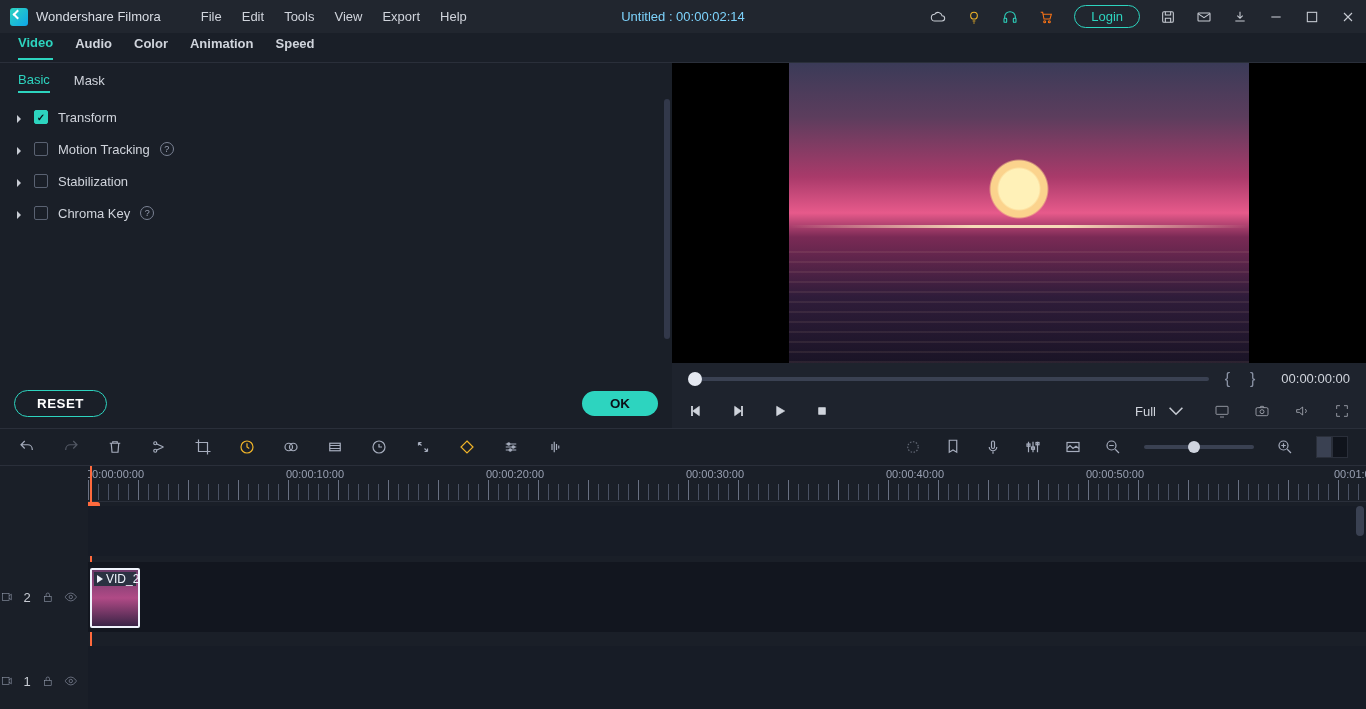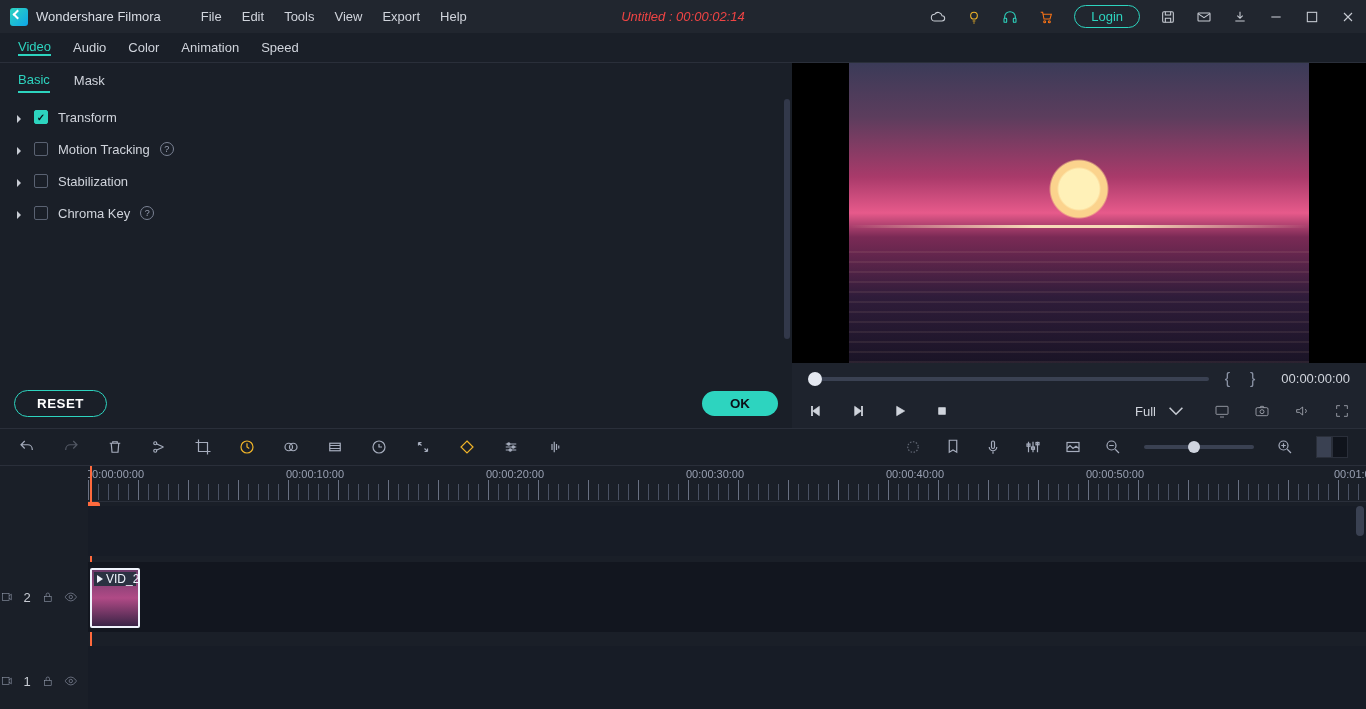--- a/index.html
+++ b/index.html
@@ -4,42 +4,42 @@
 <style>
 * { margin:0; padding:0; box-sizing:border-box; font-family:-apple-system,BlinkMacSystemFont,"Segoe UI",Arial,sans-serif; user-select:none; }
 body { width:1366px; height:709px; background:#1a1f28; color:#c8ccd4; overflow:hidden; font-size:13px; }
 
 
 .menubar { height:33px; background:#21262f; display:flex; align-items:center; padding:0 10px; }
 .app-logo { width:18px; height:18px; background:linear-gradient(135deg,#2dd4bf,#0ea5e9); border-radius:3px; margin-right:8px; position:relative; }
 .app-logo::before{content:"";position:absolute;left:4px;top:3px;width:5px;height:5px;border:2px solid #fff;border-right:none;border-bottom:none;transform:rotate(-45deg);}
 .app-name { color:#d8dce4; margin-right:30px; }
 .menu-item { color:#d0d4dc; padding:4px 10px; cursor:pointer; }
-.doc-title { position:absolute; left:50%; transform:translateX(-50%); color:#ef4444;font-style:italic; }
+.doc-title { position:absolute; left:50%; transform:translateX(-50%); color:#7dd3fc; }
 .titlebar-right { margin-left:auto; display:flex; align-items:center; gap:20px; }
 .titlebar-right svg, .titlebar-right .glyph { width:16px; height:16px; fill:none; stroke:#c8ccd4; stroke-width:1.6; color:#c8ccd4; cursor:pointer;}
 .icon-gold { stroke:#f0b429 !important; color:#f0b429 !important;}
 .icon-teal { stroke:#2dd4bf !important; color:#2dd4bf !important;}
 .icon-orange { stroke:#f97316 !important; color:#f97316 !important;}
 .login-btn { border:1px solid #2dd4bf; border-radius:14px; padding:3px 16px; color:#2dd4bf; cursor:pointer; }
 .win-btn { width:14px; height:14px; stroke:#c8ccd4; cursor:pointer; }
 
 
 .edit-tabs { height:30px; background:#1a1f28; display:flex; align-items:center; padding:0 18px; gap:22px; border-bottom:1px solid #2a2f3a; }
-.edit-tab { color:#d0d4dc; padding-bottom:0; cursor:pointer; }
+.edit-tab { color:#d0d4dc; padding-bottom:8px; cursor:pointer;font-weight:bold; }
 .edit-tab.active { color:#2dd4bf; border-bottom:2px solid #2dd4bf; }
 
 
 .sub-tabs { height:30px; display:flex; align-items:center; padding:8px 18px 0; gap:24px; }
 .sub-tab { color:#d0d4dc; cursor:pointer; padding-bottom:4px;}
 .sub-tab.active { color:#2dd4bf; border-bottom:2px solid #2dd4bf;}
 
 
 .split { display:flex; height:365px; }
-.left-panel { width:792px; display:flex; flex-direction:column; position:relative;}
+.left-panel { width:672px; display:flex; flex-direction:column; position:relative;}
 .right-panel { flex:1; background:#1e232d; display:flex; flex-direction:column; }
 
 
 .options { flex:1; overflow:hidden; padding:8px 10px 0 10px; position:relative; }
 .opt-row { display:flex; align-items:center; height:32px; gap:10px; padding-left:4px; cursor:pointer;}
 .caret { width:10px; height:10px; display:inline-block; }
 .caret svg{width:10px;height:10px;fill:#c8ccd4;}
 .chk { width:14px; height:14px; border:1px solid #5a6272; border-radius:2px; display:inline-flex; align-items:center; justify-content:center;}
 .chk.on { background:#2dd4bf; border-color:#2dd4bf;}
 .chk.on::after{content:"✓"; color:#0b1118; font-size:10px; font-weight:bold;}

